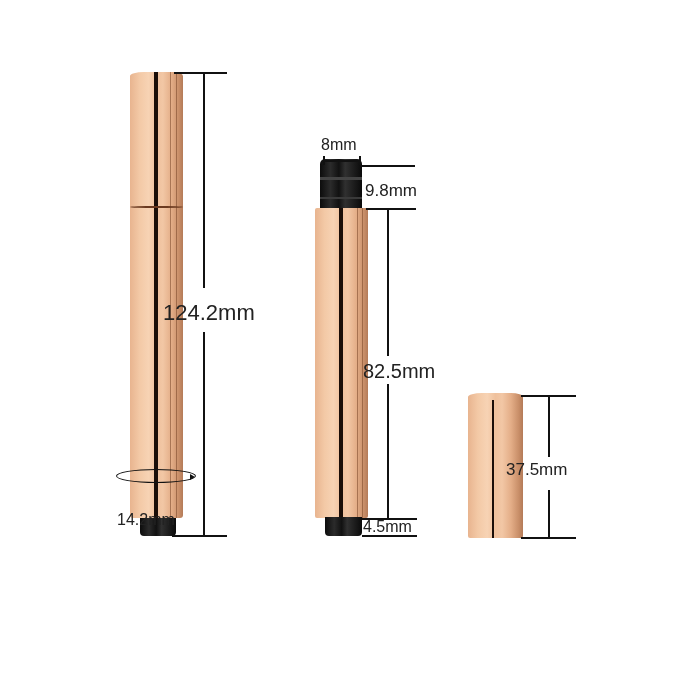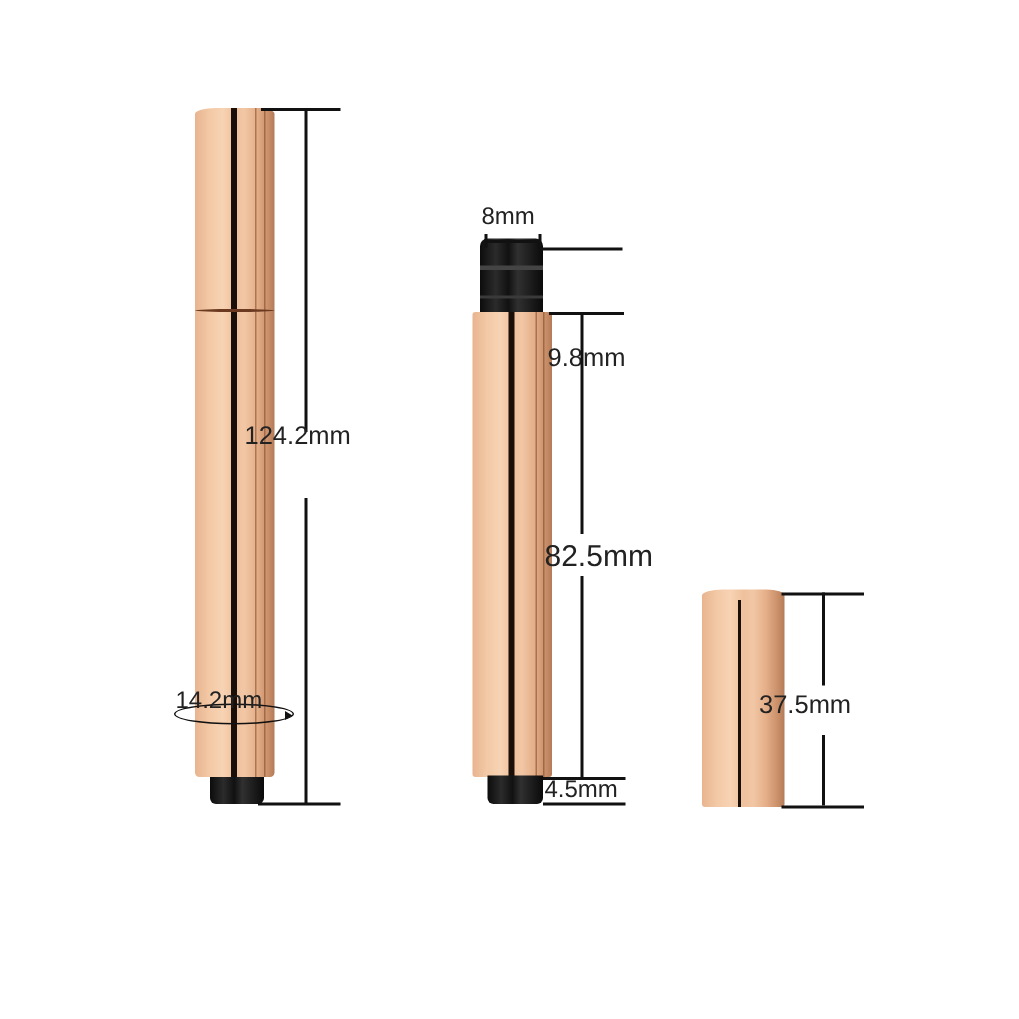--- a/index.html
+++ b/index.html
@@ -27,27 +27,27 @@
   <div class="abs gold" style="left:130px;top:72px;width:53px;height:446px;border-radius:14px 10px 3px 3px / 4px 4px 3px 3px;">
     <div class="stripe" style="left:24px;width:4px;"></div>
     <div class="edge" style="left:40px;"></div>
     <div class="edge" style="left:46px;"></div>
 
     <div class="abs" style="left:0;top:134px;width:53px;height:2px;background:#6b3a20;border-radius:50%;"></div>
   </div>
 
   <div class="abs" style="left:116px;top:469px;width:80px;height:14px;border:1.5px solid #111;border-radius:50%;box-sizing:border-box;"></div>
   <div class="abs" style="left:190px;top:474px;width:0;height:0;border-left:5px solid #111;border-top:3px solid transparent;border-bottom:3px solid transparent;"></div>
-  <div class="lbl clear" style="left:116px;top:460px;">14.2mm</div>
+  <div class="lbl clear" style="left:116px;top:512px;">14.2mm</div>
 
   <div class="line" style="left:174px;top:72px;width:53px;height:1.5px;"></div>
   <div class="line" style="left:172px;top:535px;width:55px;height:1.5px;"></div>
   <div class="line" style="left:203px;top:72px;width:1.5px;height:216px;"></div>
   <div class="line" style="left:203px;top:332px;width:1.5px;height:204px;"></div>
-  <div class="lbl clear" style="left:162px;top:282px;font-size:17px;">124.2mm</div>
+  <div class="lbl clear" style="left:162px;top:302px;font-size:22px;">124.2mm</div>
 </div>
 
 <div class="abs" style="left:0;top:0;width:679px;height:679px;">
 
   <div class="abs black-part" style="left:320px;top:159px;width:42px;height:51px;border-radius:5px 5px 0 0;">
     <div class="abs" style="left:0;top:18px;width:42px;height:3px;background:#444;"></div>
     <div class="abs" style="left:0;top:38px;width:42px;height:2px;background:#3a3a3a;"></div>
   </div>
 
   <div class="abs gold" style="left:315px;top:208px;width:53px;height:310px;border-radius:2px;">
@@ -57,21 +57,21 @@
   </div>
 
   <div class="abs black-part" style="left:325px;top:517px;width:37px;height:19px;border-radius:0 0 4px 4px;"></div>
 
   <div class="lbl clear" style="left:320px;top:137px;text-align:center;">8mm</div>
   <div class="line" style="left:323px;top:160px;width:37px;height:1.5px;"></div>
   <div class="line" style="left:323px;top:156px;width:1.5px;height:9px;"></div>
   <div class="line" style="left:359px;top:156px;width:1.5px;height:9px;"></div>
 
   <div class="line" style="left:360px;top:165px;width:55px;height:1.5px;"></div>
-  <div class="lbl clear" style="left:364px;top:182px;font-size:17px;margin-top:48px;">9.8mm</div>
+  <div class="lbl clear" style="left:364px;top:182px;font-size:17px;">9.8mm</div>
   <div class="line" style="left:366px;top:208px;width:50px;height:1.5px;"></div>
 
   <div class="line" style="left:387px;top:208px;width:1.5px;height:148px;"></div>
   <div class="lbl clear" style="left:362px;top:361px;font-size:20px;">82.5mm</div>
   <div class="line" style="left:387px;top:384px;width:1.5px;height:135px;"></div>
 
   <div class="line" style="left:362px;top:518px;width:55px;height:1.5px;"></div>
   <div class="lbl clear" style="left:362px;top:519px;">4.5mm</div>
   <div class="line" style="left:362px;top:535px;width:55px;height:1.5px;"></div>
 </div>

